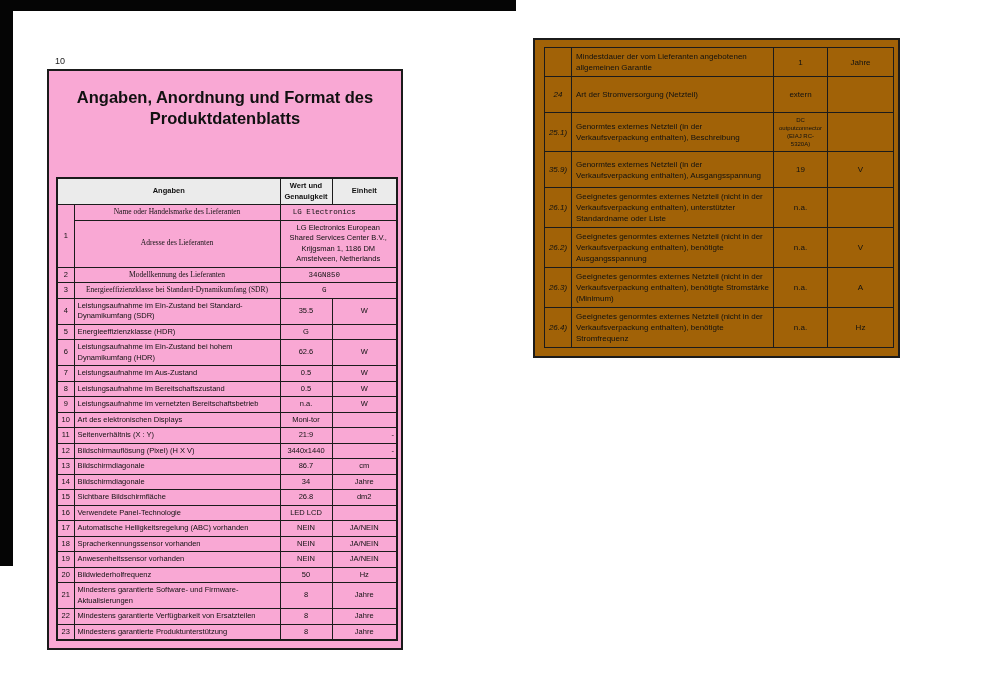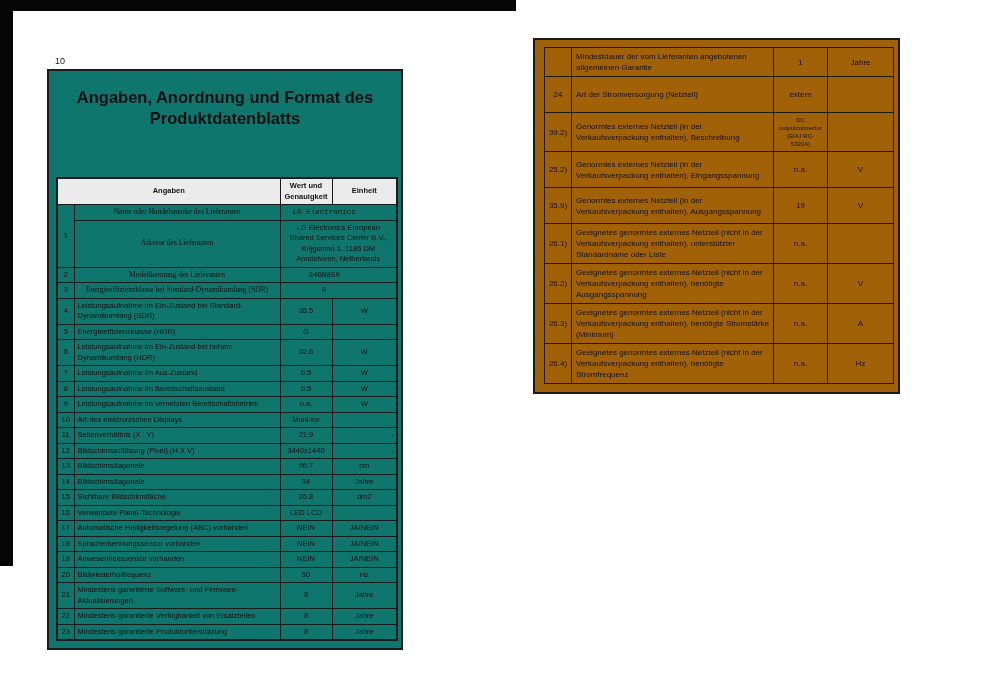--- a/index.html
+++ b/index.html
@@ -8,21 +8,21 @@
     font-family:"Liberation Sans","DejaVu Sans",sans-serif;color:#111;
   }
   
   .scan-edge-top{position:absolute;left:0;top:0;width:516px;height:11px;background:#050505;}
   .scan-edge-left{position:absolute;left:0;top:0;width:13px;height:566px;background:#050505;}
   .page-num{position:absolute;left:55px;top:56px;font-size:9px;color:#222;}
 
   
   .left-box{
     position:absolute;left:47px;top:69px;width:356px;box-sizing:border-box;
-    border:2px solid #1b1b1b;background:#0f766e;padding:16px 7px 7px 7px;
+    border:2px solid #1b1b1b;background:#f9a8d4;padding:16px 7px 7px 7px;
   }
   .doc-title{font-size:16.5px;line-height:21px;font-weight:bold;text-align:center;margin:0 4px;}
 
   table.sheet{border-collapse:collapse;table-layout:fixed;width:340px;margin:28px auto 0 auto;}
   table.sheet td,table.sheet th{
     border:1px solid #1b1b1b;font-size:7.5px;line-height:10.5px;
     padding:2px 3px;vertical-align:middle;overflow:hidden;word-wrap:break-word;
   }
   table.sheet{border:2px solid #1b1b1b;margin-top:48px;}
   th.h-angaben,th.h-wert,th.h-einheit{
@@ -41,21 +41,21 @@
   .right-box{
     position:absolute;left:533px;top:38px;width:367px;box-sizing:border-box;
     border:2px solid #1b1b1b;background:#a16207;padding:7px 8px 8px 9px;
   }
   table.sheet2{border-collapse:collapse;table-layout:fixed;width:349px;margin:0 auto;}
   table.sheet2{border:1.5px solid #1b1b1b;}
   table.sheet2 td{
     border:1px solid #1b1b1b;font-size:8px;line-height:11px;
     padding:3px 4px;vertical-align:middle;overflow:hidden;word-wrap:break-word;
   }
-  table.sheet2 td.c-num{text-align:center;padding:12px 1px;}
+  table.sheet2 td.c-num{text-align:center;padding:12px 1px;font-style:italic;}
 </style>
 </head>
 <body>
 
 <div id="canvas">
 
   <div class="scan-edge-top"></div>
   <div class="scan-edge-left"></div>
 
   <div class="page-num">10</div>
@@ -239,30 +239,24 @@
             <td class="c-value">1</td>
             <td class="c-unit">Jahre</td>
           </tr>
           <tr>
             <td class="c-num">24</td>
             <td class="c-label">Art der Stromversorgung (Netzteil)</td>
             <td class="c-value">extern</td>
             <td class="c-unit"></td>
           </tr>
           <tr>
-            <td class="c-num">39.2)</td>
+            <td class="c-num">25.1)</td>
             <td class="c-label">Genormtes externes Netzteil (in der Verkaufsverpackung enthalten), Beschreibung</td>
             <td class="c-value small">DC outputconnector (EIAJ RC-5320A)</td>
             <td class="c-unit"></td>
-          </tr>
-          <tr>
-            <td class="c-num">25.2)</td>
-            <td class="c-label">Genormtes externes Netzteil (in der Verkaufsverpackung enthalten), Eingangsspannung</td>
-            <td class="c-value">n.a.</td>
-            <td class="c-unit">V</td>
           </tr>
           <tr>
             <td class="c-num">35.9)</td>
             <td class="c-label">Genormtes externes Netzteil (in der Verkaufsverpackung enthalten), Ausgangsspannung</td>
             <td class="c-value">19</td>
             <td class="c-unit">V</td>
           </tr>
           <tr>
             <td class="c-num">26.1)</td>
             <td class="c-label">Geeignetes genormtes externes Netzteil (nicht in der Verkaufsverpackung enthalten), unterstützter Standardname oder Liste</td>

